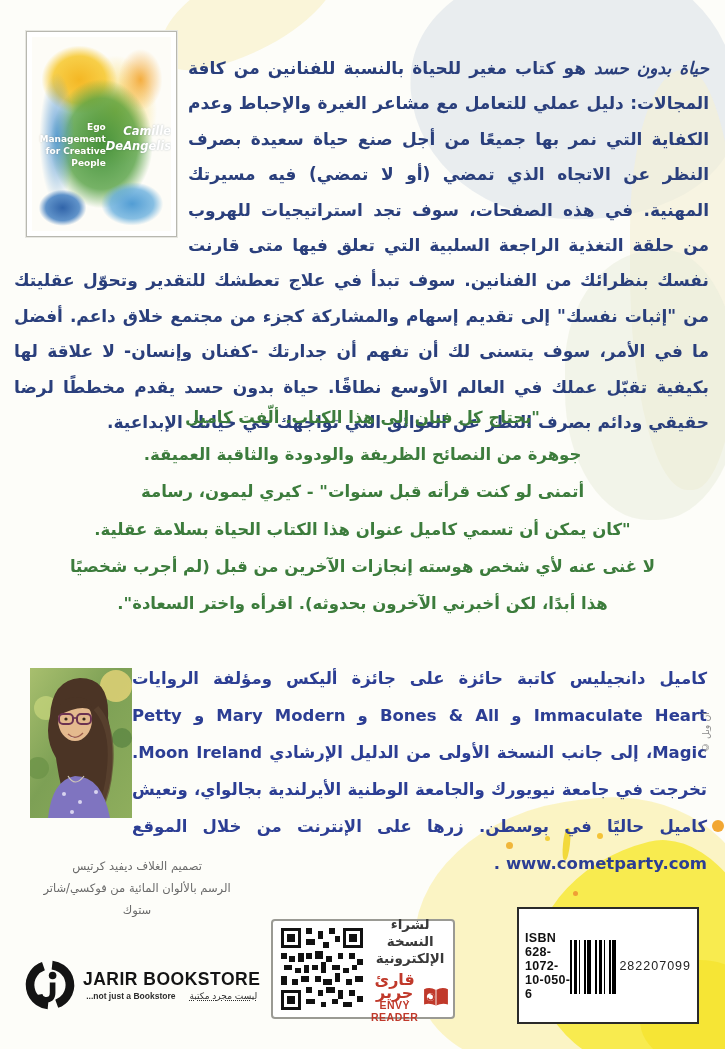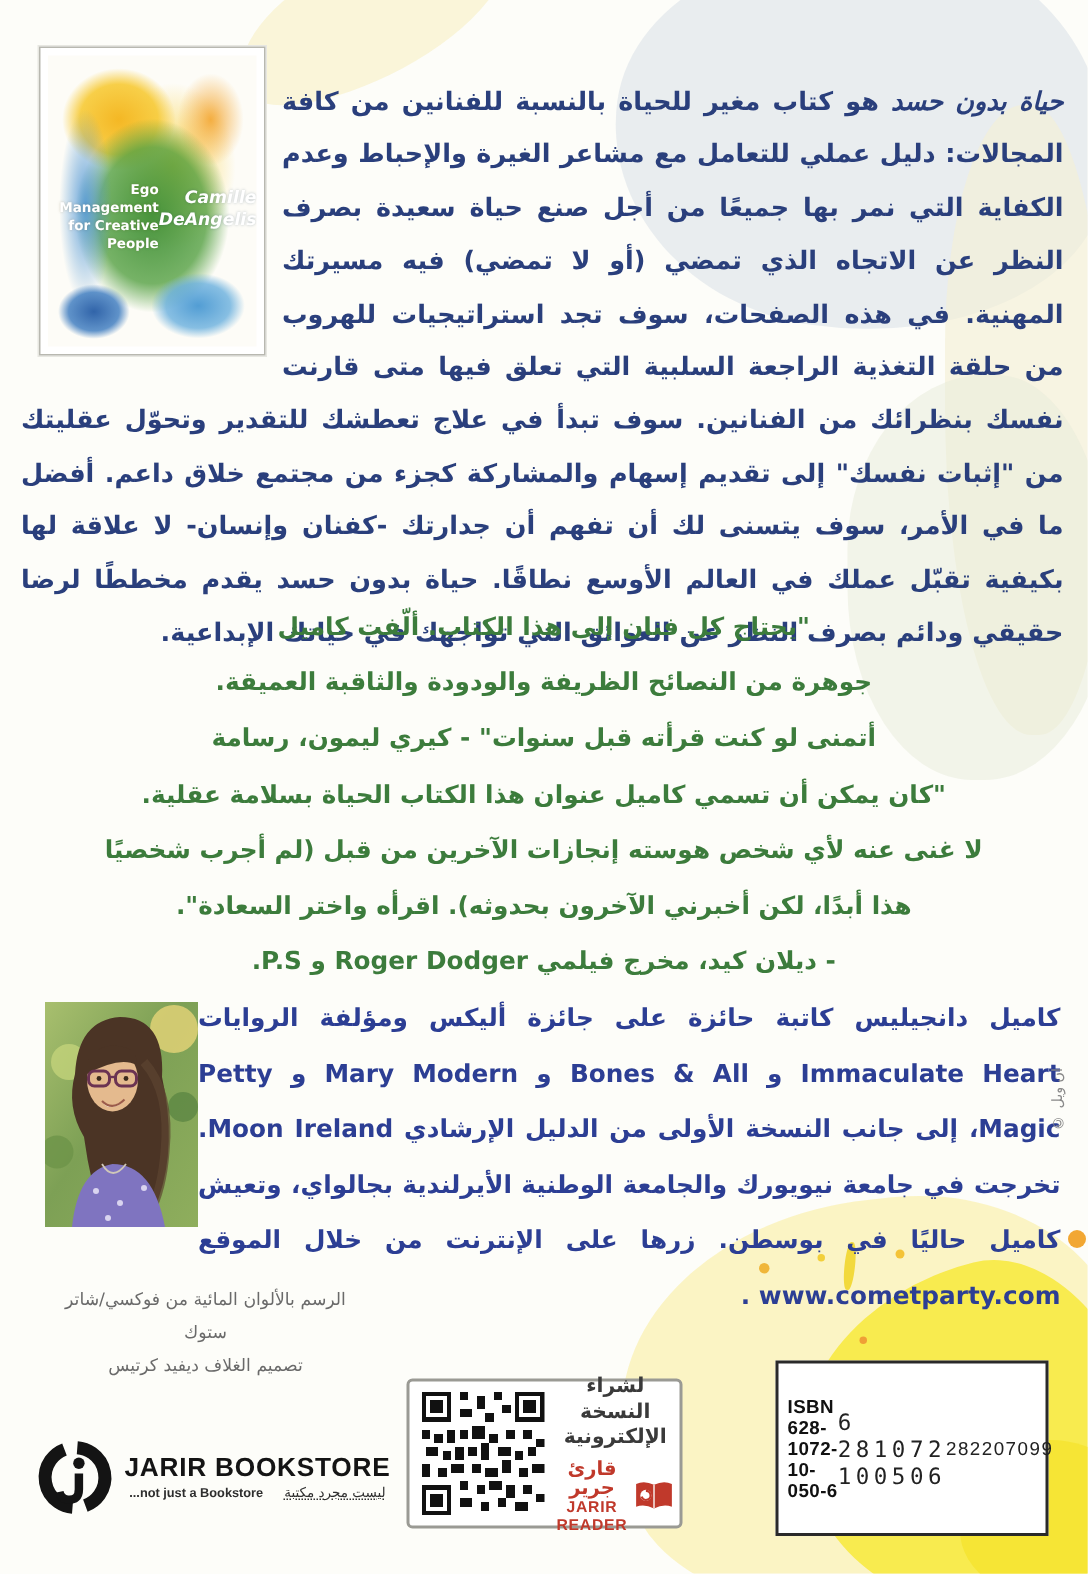--- a/index.html
+++ b/index.html
@@ -97,21 +97,21 @@
     position:absolute;left:271px;top:919px;width:184px;height:100px;z-index:2;
     background:#fff;border:2px solid #9a9a94;border-radius:4px;
     display:flex;align-items:center;padding:6px 8px;box-sizing:border-box;gap:8px;
   }
   .qr-svg{width:82px;height:82px;flex:none;}
   .qr-right{flex:1;direction:rtl;text-align:center;display:flex;flex-direction:column;align-items:center;gap:6px;}
   .ebook-label{color:#3a3a3a;font-weight:bold;font-size:13.5px;line-height:17px;white-space:pre-line;}
   .reader-row{display:flex;align-items:center;gap:5px;direction:rtl;}
   .reader-icon{width:26px;height:22px;flex:none;}
   .reader-texts{display:flex;flex-direction:column;align-items:center;color:#c0392b;}
-  .reader-ar{font-size:13px;font-weight:bold;line-height:13px;}
+  .reader-ar{font-size:16px;font-weight:bold;line-height:13px;}
   .reader-en{font-size:10.5px;font-weight:bold;letter-spacing:.5px;line-height:12px;font-family:"Liberation Sans",sans-serif;}
 
   
   .barcode-box{
     position:absolute;left:517px;top:907px;width:182px;height:117px;z-index:2;
     background:#fff;border:2px solid #2a2a2a;box-sizing:border-box;
     display:flex;flex-direction:row;align-items:center;padding:3px 6px 2px;
   }
   .isbn-label{font-family:"Liberation Sans",sans-serif;font-size:12.5px;font-weight:bold;color:#111;letter-spacing:.3px;}
   .bars{
@@ -161,21 +161,20 @@
   <span class="quote-text">"يحتاج كل فنان إلى هذا الكتاب. ألّفت كاميل
 جوهرة من النصائح الظريفة والودودة والثاقبة العميقة.
 أتمنى لو كنت قرأته قبل سنوات"</span>
   <span class="quote-attr">- كيري ليمون، رسامة</span>
 </div>
 
 <div class="quote quote-2">
   <div class="quote-text">"كان يمكن أن تسمي كاميل عنوان هذا الكتاب الحياة بسلامة عقلية.
 لا غنى عنه لأي شخص هوسته إنجازات الآخرين من قبل (لم أجرب شخصيًا
 هذا أبدًا، لكن أخبرني الآخرون بحدوثه). اقرأه واختر السعادة".</div>
-  <div class="quote-attr">- ديلان كيد، مخرج فيلمي Roger Dodger و P.S.</div>
 </div>
 
 <div class="bio">
   <div class="bio-photo">
     <svg viewBox="0 0 102 150" preserveAspectRatio="none">
       <defs>
         <linearGradient id="fol" x1="0" y1="0" x2="1" y2="1">
           <stop offset="0" stop-color="#a8bf6e"></stop>
           <stop offset="0.45" stop-color="#7da055"></stop>
           <stop offset="1" stop-color="#8fae5d"></stop>
@@ -203,22 +202,22 @@
       <circle cx="66" cy="124" r="2" fill="#d9d4ef"></circle>
       <circle cx="42" cy="144" r="2" fill="#d9d4ef"></circle>
       <path d="M38 108 Q45 120 54 108" fill="none" stroke="#cfc7b8" stroke-width="1.2"></path>
     </svg>
   </div>
   <span class="bio-lead">كاميل دانجيليس</span><span> كاتبة حائزة على جائزة أليكس ومؤلفة الروايات Immaculate Heart و Bones &amp; All و Mary Modern و Petty Magic، إلى جانب النسخة الأولى من الدليل الإرشادي Moon Ireland. تخرجت في جامعة نيويورك والجامعة الوطنية الأيرلندية بجالواي، وتعيش كاميل حاليًا في بوسطن. زرها على الإنترنت من خلال الموقع www.cometparty.com .</span>
 </div>
 <div class="photo-credit">© ان ويل</div>
 
 <div class="credits">
+  <div>تصميم الغلاف ديفيد كرتيس</div>
   <div>الرسم بالألوان المائية من فوكسي/شاتر ستوك</div>
-  <div>تصميم الغلاف ديفيد كرتيس</div>
 </div>
 
 <div class="jarir-logo">
   <svg class="jarir-mark" viewBox="0 0 60 60">
     <circle cx="30" cy="30" r="23" fill="none" stroke="#141414" stroke-width="10" stroke-dasharray="50 10 62 10" transform="rotate(-55 30 30)"></circle>
     <circle cx="33" cy="19" r="4.4" fill="#141414"></circle>
     <path d="M33 27 L33 39 Q33 48 24 47 Q19 46 18 41" fill="none" stroke="#141414" stroke-width="6.5" stroke-linecap="butt"></path>
   </svg>
   <div class="jarir-texts">
     <div class="jarir-en">JARIR BOOKSTORE</div>
@@ -291,24 +290,23 @@
 الإلكترونية</div>
     <div class="reader-row">
       <svg class="reader-icon" viewBox="0 0 24 20">
         <path d="M1 2 Q6 -0.5 12 2.5 Q18 -0.5 23 2 L23 16 Q18 14 12 17 Q6 14 1 16 Z" fill="#c0392b"></path>
         <path d="M12 2.5 L12 17" stroke="#f3ded9" stroke-width="1"></path>
         <circle cx="7" cy="9" r="3.4" fill="#fff"></circle>
         <path d="M7 6.2 a2.8 2.8 0 1 1 -2.6 3.6" fill="none" stroke="#c0392b" stroke-width="1.3"></path>
       </svg>
       <div class="reader-texts">
         <span class="reader-ar">قارئ جرير</span>
-        <span class="reader-en">JARIR READER</span>
+        <span class="reader-en">ENVY READER</span>
       </div>
     </div>
   </div>
 </div>
 
 <div class="barcode-box">
   <div class="isbn-label">ISBN 628-1072-10-050-6</div>
   <div class="bars"></div>
-  <div class="barcode-digits">6 281072 100506</div>
   <div class="barcode-number">282207099</div>
 </div>
 
 </body></html>

